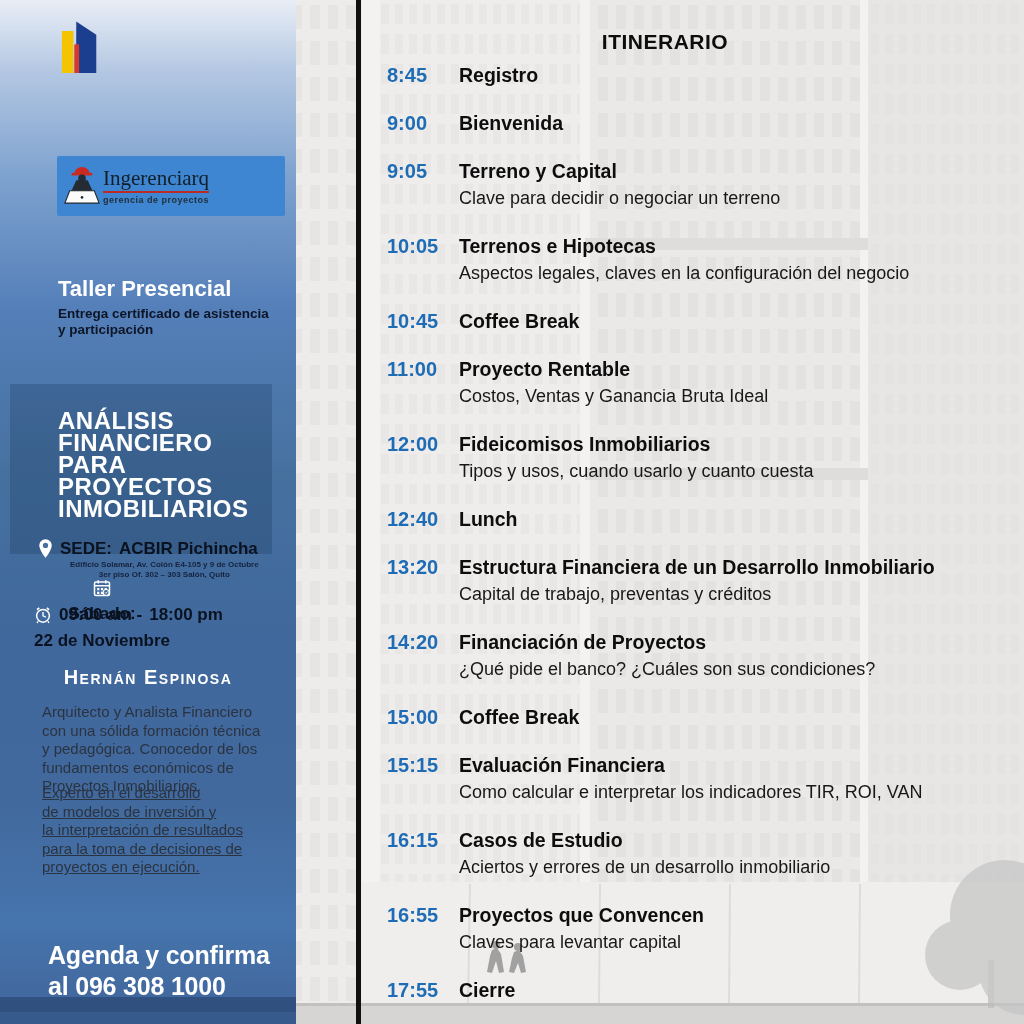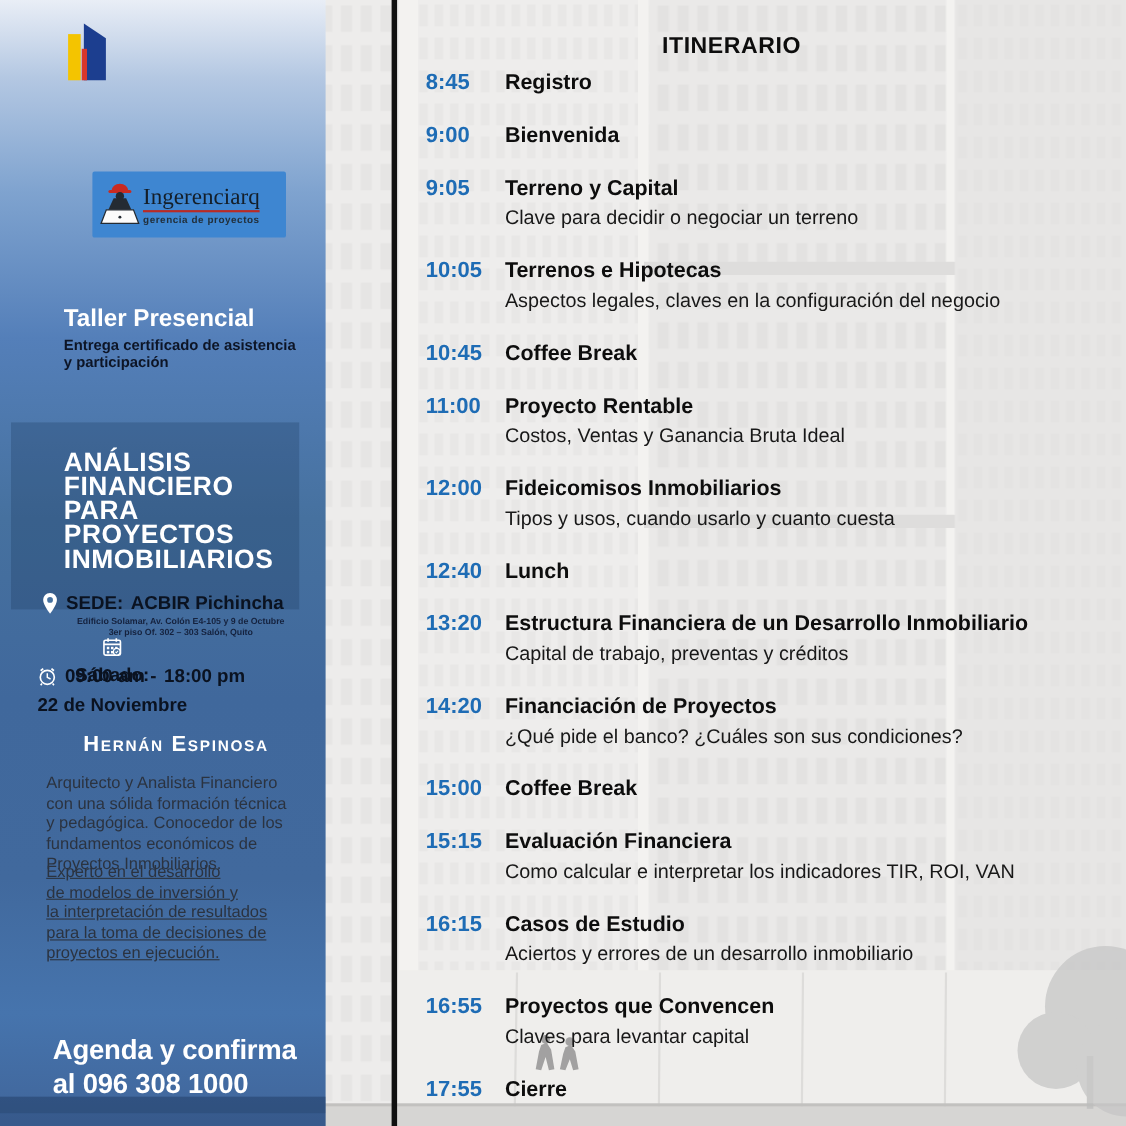--- a/index.html
+++ b/index.html
@@ -15,22 +15,22 @@
   .band-dark2{position:absolute;left:0;top:1012px;width:296px;height:12px;background:rgba(10,30,60,.15);}
 
   .acbir-logo{position:absolute;left:60px;top:16px;display:flex;gap:4px;}
   .acbir-text{display:flex;flex-direction:column;align-items:flex-end;}
   .acbir-region{font-size:12.5px;font-weight:900;color:#1c3e8f;letter-spacing:1.2px;}
   .acbir-name{font-size:32px;font-weight:900;color:#1c3e8f;letter-spacing:2px;line-height:30px;display:flex;}
   .acbir-reg{font-size:9px;font-weight:700;align-self:flex-start;margin-top:2px;letter-spacing:0;}
   .acbir-tagline{margin-top:3px;border-top:2px solid #1c3e8f;padding-top:1px;
     font-size:6.4px;font-weight:700;color:#1c3e8f;letter-spacing:.25px;white-space:nowrap;}
 
-  .ing-box{position:absolute;left:57px;top:156px;width:176px;height:60px;background:#3e86d1;
-    border-radius:2px;display:flex;align-items:center;padding-left:6px;box-sizing:border-box;margin-left:27px;}
+  .ing-box{position:absolute;left:57px;top:156px;width:228px;height:60px;background:#3e86d1;
+    border-radius:2px;display:flex;align-items:center;padding-left:6px;box-sizing:border-box;}
   .ing-col{display:flex;flex-direction:column;align-items:center;margin-left:2px;}
   .ing-name{font-family:"Liberation Serif","DejaVu Serif",serif;font-size:21px;color:#141e28;
     border-bottom:2px solid #b92b25;padding-bottom:2px;line-height:22px;}
   .ing-tag{font-size:9px;color:#22303c;font-weight:700;letter-spacing:.5px;margin-top:2px;}
 
   .taller-title{position:absolute;left:58px;top:276px;font-size:22px;font-weight:900;color:#ffffff;}
   .taller-sub{position:absolute;left:58px;top:306px;font-size:13.5px;font-weight:700;
     color:#0d1526;line-height:16px;white-space:pre-line;}
 
   .event-box{position:absolute;left:10px;top:372px;width:262px;height:170px;background:rgba(21,46,84,.25);margin-top:12px;}
@@ -39,21 +39,21 @@
 
   .detail-row{position:absolute;display:flex;align-items:center;gap:7px;color:#0a1220;}
   .detail-row .lbl{font-size:17px;font-weight:700;}
   .detail-row .val{font-size:17px;font-weight:900;}
   .row-sede{left:38px;top:538px;align-items:center;}
   .address{position:absolute;left:70px;top:560px;font-size:8px;font-weight:700;color:#15223e;
     line-height:10px;white-space:pre-line;text-align:center;}
   .row-date{left:34px;top:579px;flex-direction:column;}
   .row-hours{left:34px;top:605px;}
 
-  .speaker-name{position:absolute;left:12px;top:666px;width:296px;text-align:center;
+  .speaker-name{position:absolute;left:0px;top:666px;width:296px;text-align:center;
     font-variant:small-caps;font-weight:900;font-size:20px;color:#ffffff;letter-spacing:1.5px;}
   .bio{position:absolute;left:42px;font-size:15px;color:#2b3340;line-height:18.6px;white-space:pre-line;}
   .bio1{top:703px;}
   .bio2{top:784px;text-decoration:underline;}
 
   .cta{position:absolute;left:48px;top:940px;font-size:25px;font-weight:900;color:#ffffff;
     line-height:31px;white-space:pre-line;letter-spacing:-.2px;}
 
   .divider{position:absolute;left:356px;top:0;width:5px;height:1024px;background:#101010;}
 

